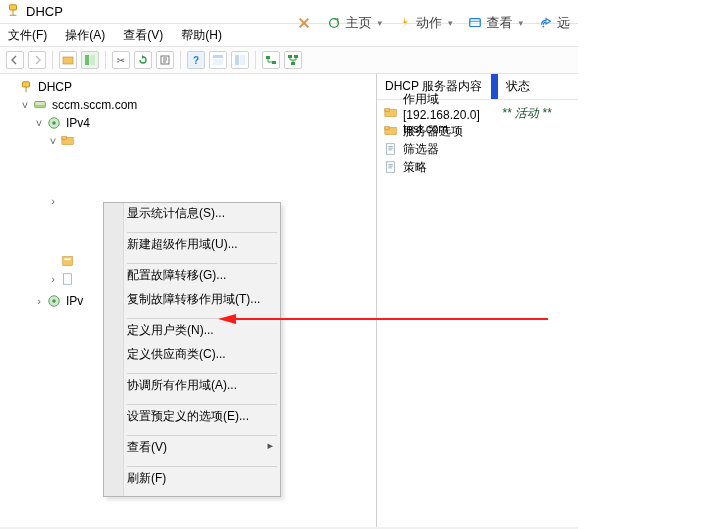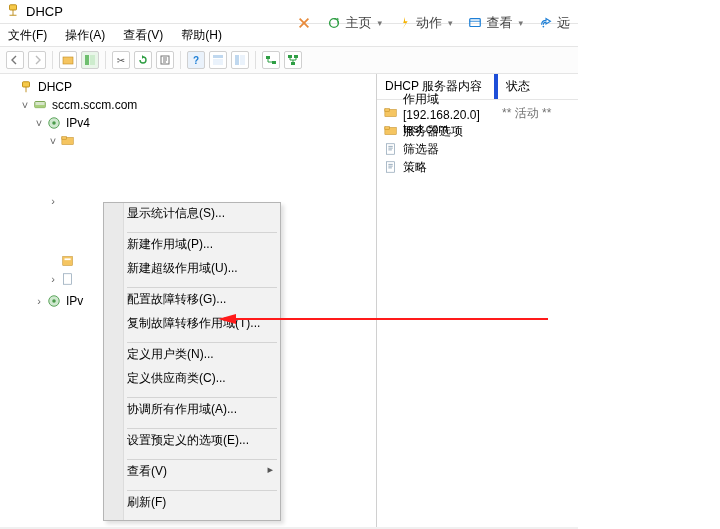--- a/index.html
+++ b/index.html
@@ -11,28 +11,28 @@
   .ribbon .rbtn { display: flex; align-items: center; gap: 4px; padding: 2px 4px; }
   .menubar { height: 22px; display: flex; align-items: center; padding: 2px 6px; font-size: 12px; gap: 14px; }
   .menubar span { padding: 2px 2px; }
   .toolbar { height: 28px; border-top: 1px solid #e5e5e5; border-bottom: 1px solid #e5e5e5; display: flex; align-items: center; padding: 2px 6px; gap: 4px; background: #fcfcfc; }
   .tb-btn { width: 18px; height: 18px; border: 1px solid #d0d0d0; border-radius: 2px; background: #fff; display: inline-flex; align-items: center; justify-content: center; font-size: 10px; color: #555; }
   .tb-sep { width: 1px; height: 18px; background: #e0e0e0; margin: 0 2px; }
   .content { flex: 1; display: flex; min-height: 0; border-bottom: 2px solid #f0f0f0; }
   .pane-left { width: 377px; border-right: 1px solid #d0d0d0; overflow: hidden; position: relative; padding: 4px 2px; font-size: 12px; }
   .pane-right { flex: 1; display: flex; flex-direction: column; }
   .rhdr { display: flex; border-bottom: 1px solid #e5e5e5; font-size: 12px; background: #fff; }
-  .rhdr .col { padding: 4px 8px; border-right: 4px solid #1d4ed8; }
+  .rhdr .col { padding: 4px 8px; border-right: 7px solid #1d4ed8; }
   .rhdr .col:first-child { flex: 1; }
   .rhdr .col:last-child { width: 80px; border-right: none; }
   .rlist { flex: 1; padding: 4px 6px; font-size: 12px; }
   .rrow { display: flex; align-items: center; height: 18px; }
   .rrow .ricon { width: 16px; height: 14px; margin-right: 4px; display: inline-flex; align-items: center; justify-content: center; }
   .rrow .rlabel { flex: 1; }
-  .rrow .rstatus { width: 70px; color: #737373; }
+  .rrow .rstatus { width: 70px; color: #14532d; font-style: italic; }
   .tree .node { display: flex; align-items: center; height: 18px; }
   .tree .tw { width: 14px; text-align: center; color: #666; font-size: 11px; cursor: default; user-select: none; }
   .tree .nicon { width: 16px; margin-right: 4px; display: inline-flex; align-items: center; justify-content: center; }
   .ind0 { padding-left: 2px; }
   .ind1 { padding-left: 16px; }
   .ind2 { padding-left: 30px; }
   .ind3 { padding-left: 44px; }
   
   .ctxmenu { position: absolute; left: 103px; top: 128px; width: 178px; background: #f2f2f2; border: 1px solid #b5b5b5; box-shadow: 3px 3px 4px rgba(0,0,0,0.12); font-size: 12px; padding: 2px 1px; z-index: 10; }
   .ctxmenu .mi { height: 24px; display: flex; align-items: flex-start; padding: 0 18px 0 22px; position: relative; cursor: default; }
@@ -254,23 +254,20 @@
       </div>
     </div>
 
     <div class="ctxmenu">
       <div class="gutter"></div>
       <div class="mi">
             <span>显示统计信息(S)...</span>
           </div>
       <div class="msep"></div>
       <div class="mi">
-            <span>新建作用域(P)...</span>
-          </div>
-      <div class="mi">
             <span>新建超级作用域(U)...</span>
           </div>
       <div class="msep"></div>
       <div class="mi">
             <span>配置故障转移(G)...</span>
           </div>
       <div class="mi">
             <span>复制故障转移作用域(T)...</span>
           </div>
       <div class="msep"></div>

